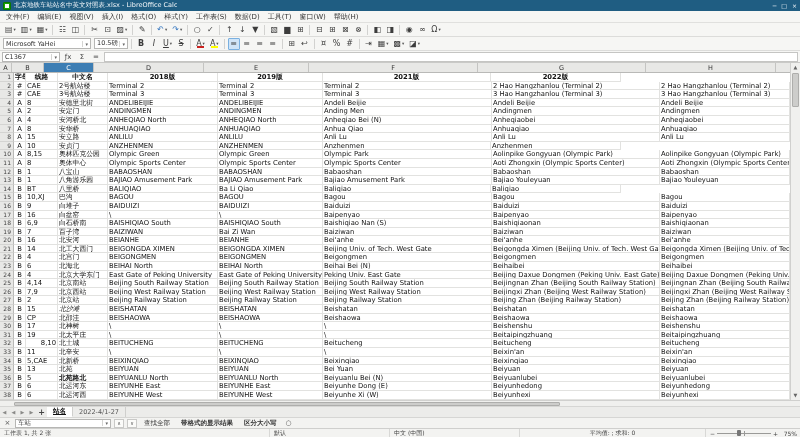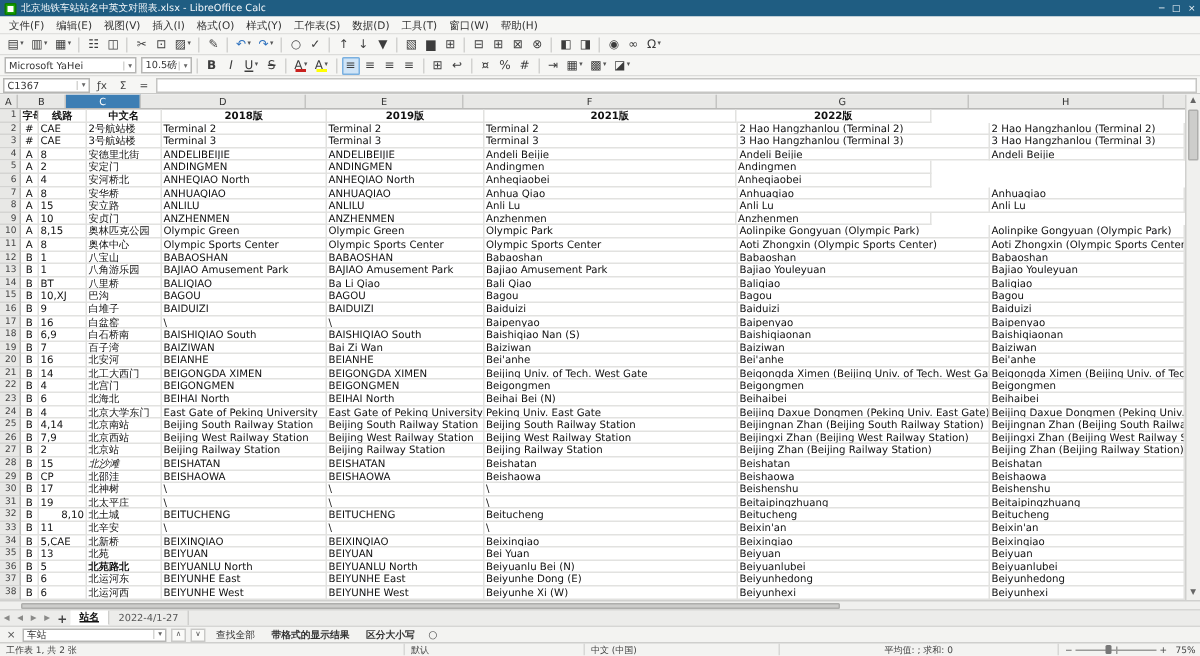--- a/index.html
+++ b/index.html
@@ -368,30 +368,32 @@
           <div class="cell" style="width: 168px;">Andeli Beijie</div>
           <div class="cell" style="width: 130px;">Andeli Beijie</div>
         </div>
         <div class="grow">
           <div class="rnum">5</div>
           <div class="cell ca" style="width: 12px;">A</div>
           <div class="cell" style="width: 32px;">2</div>
           <div class="cell" style="width: 50px;">安定门</div>
           <div class="cell" style="width: 110px;">ANDINGMEN</div>
           <div class="cell" style="width: 105px;">ANDINGMEN</div>
+          <div class="cell" style="width: 169px;">Anding Men</div>
           <div class="cell" style="width: 168px;">Andingmen</div>
           <div class="cell" style="width: 130px;">Andingmen</div>
         </div>
         <div class="grow">
           <div class="rnum">6</div>
           <div class="cell ca" style="width: 12px;">A</div>
           <div class="cell" style="width: 32px;">4</div>
           <div class="cell" style="width: 50px;">安河桥北</div>
           <div class="cell" style="width: 110px;">ANHEQIAO North</div>
           <div class="cell" style="width: 105px;">ANHEQIAO North</div>
+          <div class="cell" style="width: 169px;">Anheqiao Bei (N)</div>
           <div class="cell" style="width: 168px;">Anheqiaobei</div>
           <div class="cell" style="width: 130px;">Anheqiaobei</div>
         </div>
         <div class="grow">
           <div class="rnum">7</div>
           <div class="cell ca" style="width: 12px;">A</div>
           <div class="cell" style="width: 32px;">8</div>
           <div class="cell" style="width: 50px;">安华桥</div>
           <div class="cell" style="width: 110px;">ANHUAQIAO</div>
           <div class="cell" style="width: 105px;">ANHUAQIAO</div>
@@ -464,21 +466,20 @@
           <div class="cell" style="width: 168px;">Bajiao Youleyuan</div>
           <div class="cell" style="width: 130px;">Bajiao Youleyuan</div>
         </div>
         <div class="grow">
           <div class="rnum">14</div>
           <div class="cell ca" style="width: 12px;">B</div>
           <div class="cell" style="width: 32px;">BT</div>
           <div class="cell" style="width: 50px;">八里桥</div>
           <div class="cell" style="width: 110px;">BALIQIAO</div>
           <div class="cell" style="width: 105px;">Ba Li Qiao</div>
-          <div class="cell" style="width: 169px;">Bali Qiao</div>
           <div class="cell" style="width: 168px;">Baliqiao</div>
           <div class="cell" style="width: 130px;">Baliqiao</div>
         </div>
         <div class="grow">
           <div class="rnum">15</div>
           <div class="cell ca" style="width: 12px;">B</div>
           <div class="cell" style="width: 32px;">10,XJ</div>
           <div class="cell" style="width: 50px;">巴沟</div>
           <div class="cell" style="width: 110px;">BAGOU</div>
           <div class="cell" style="width: 105px;">BAGOU</div>

